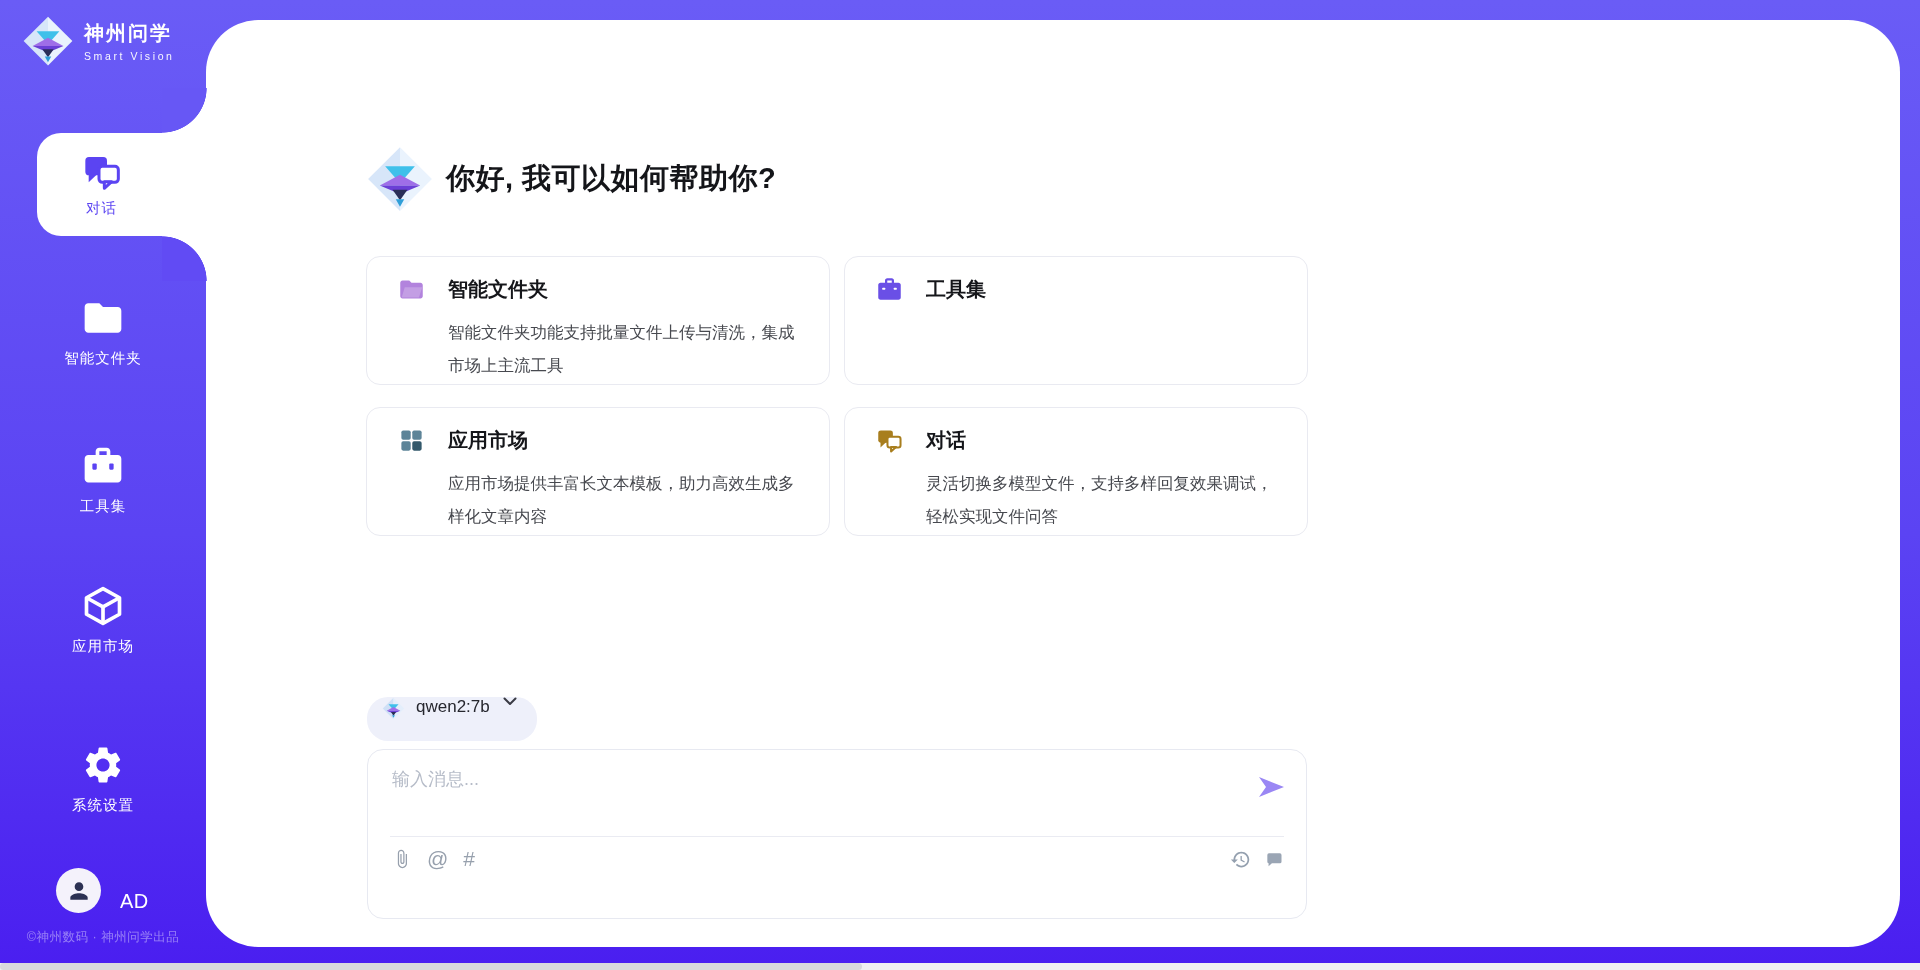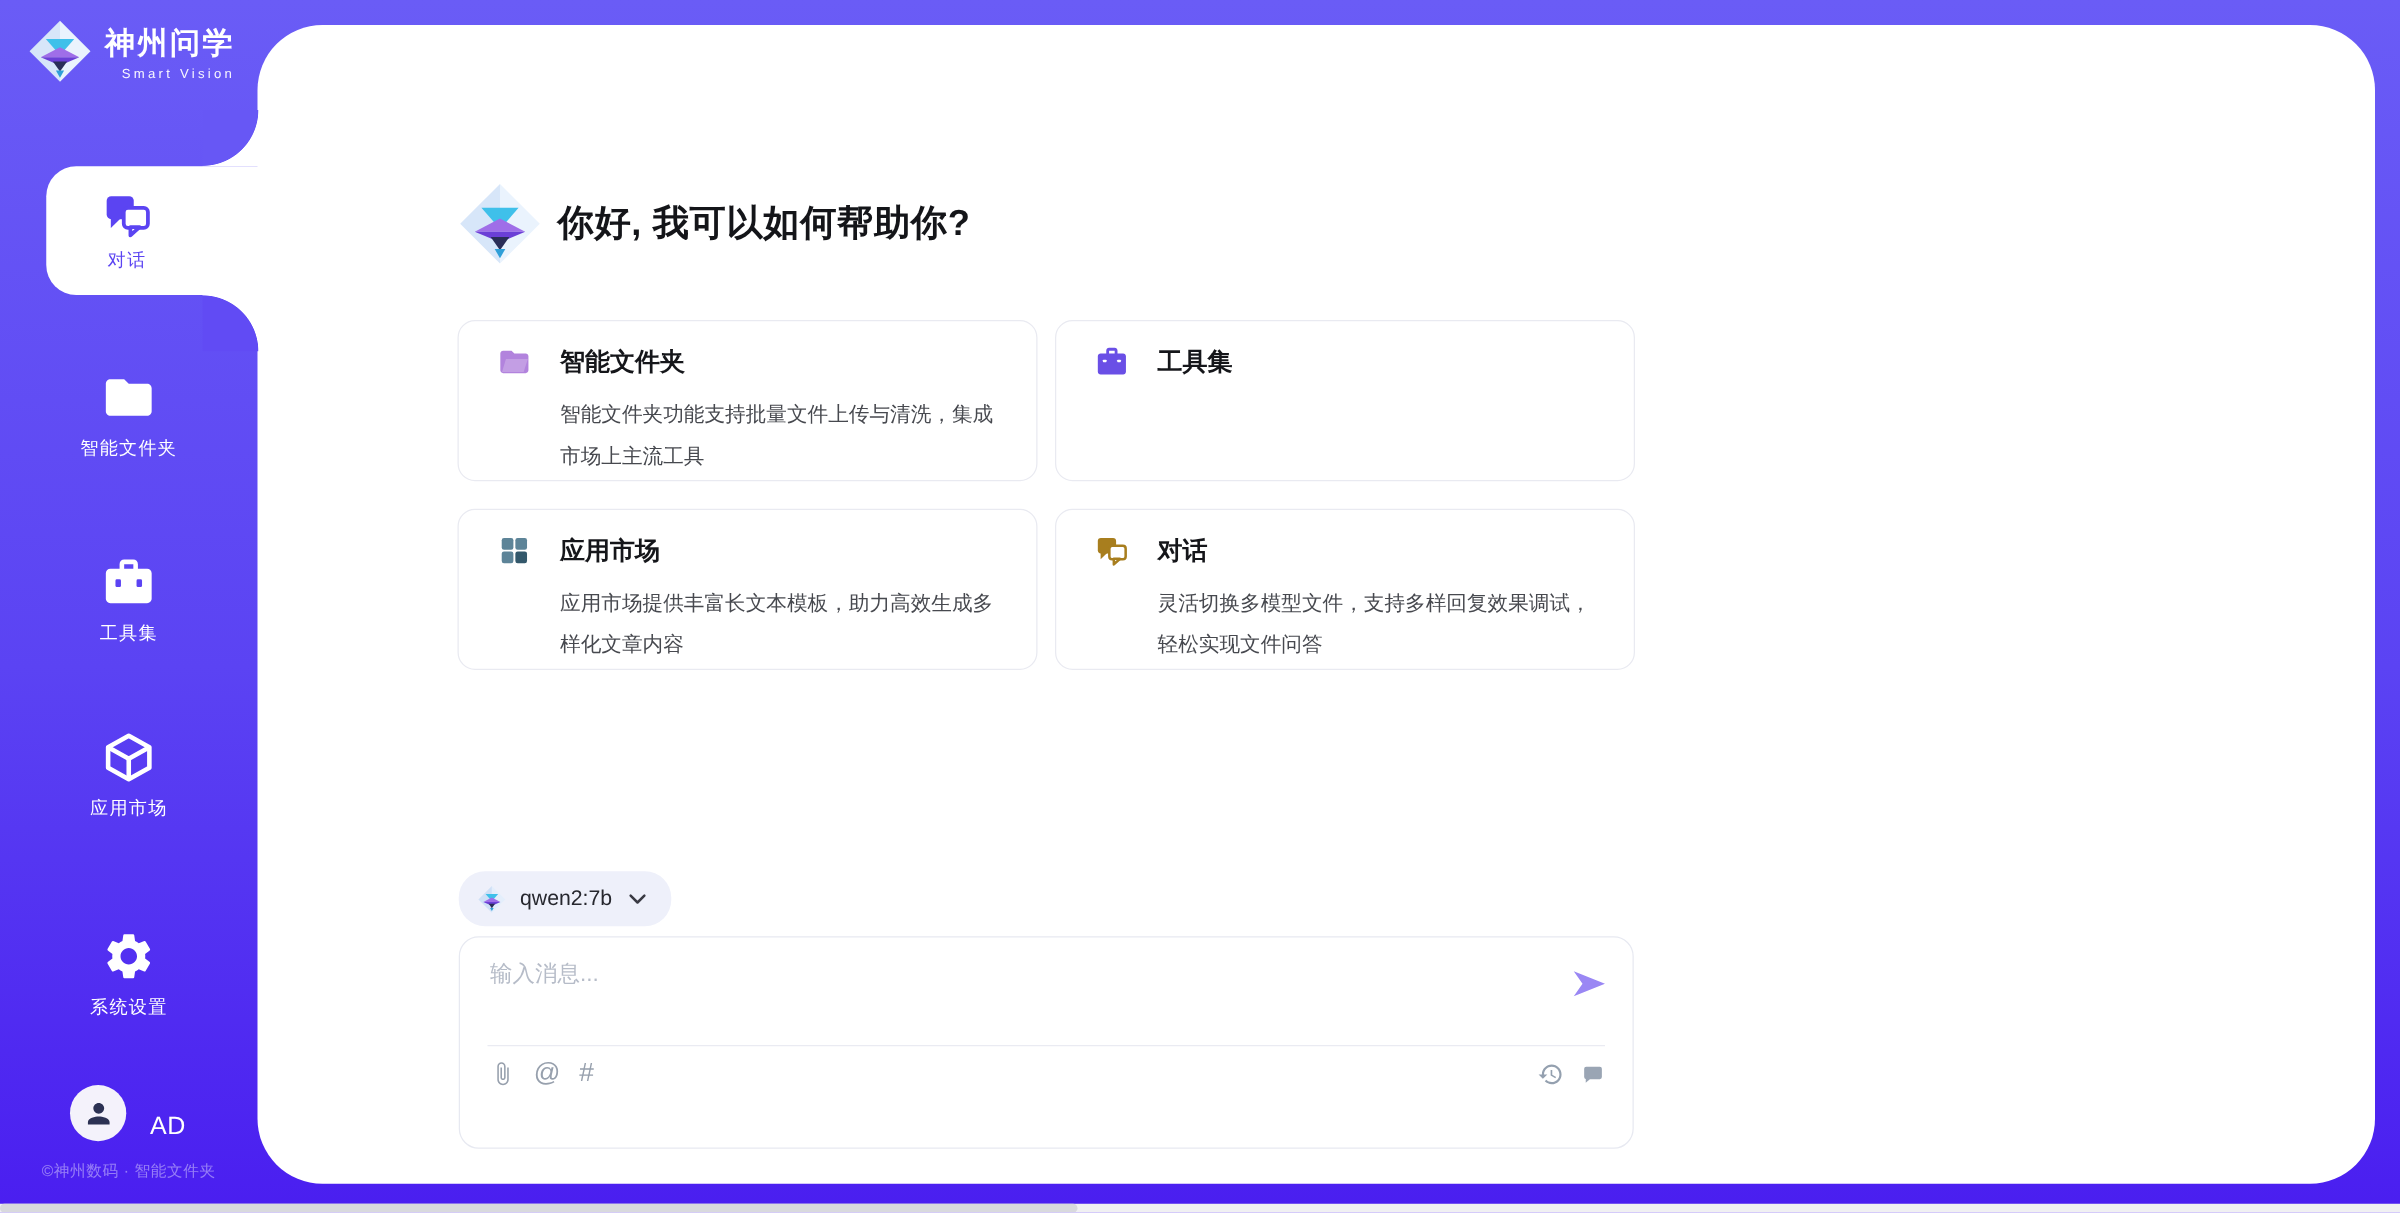--- a/index.html
+++ b/index.html
@@ -8,21 +8,21 @@
 
   .stage { position:relative; width:1920px; height:970px;
     background:linear-gradient(180deg,#6a5cf6 0%,#5b43f3 55%,#4a1ef0 100%); overflow:hidden; }
 
   
   .panel { position:absolute; left:206px; top:20px; width:1694px; height:927px;
     background:#ffffff; border-radius:52px; }
 
   
   .brand { position:absolute; left:22px; top:15px; display:flex; align-items:center; gap:10px; }
-  .brand-name { color:#fff; font-size:24px; font-weight:700; letter-spacing:2px; }
+  .brand-name { color:#fff; font-size:20px; font-weight:700; letter-spacing:2px; }
   .brand-sub { color:rgba(255,255,255,.95); font-size:10.5px; letter-spacing:2.6px; margin-top:3px;text-align:right; }
 
   .nav-item { position:absolute; left:0; width:206px; display:flex; flex-direction:column;
     align-items:center; gap:9px; color:#fff; cursor:pointer; }
   .nav-item .nav-label { font-size:14.5px; letter-spacing:1px; }
   .nav-icon { width:44px; height:44px; display:block; }
 
   .tab-active { position:absolute; left:37px; top:133px; width:171px; height:103px;
     background:#fff; border-radius:24px 0 0 24px; display:flex; flex-direction:column;
     align-items:center; justify-content:center; gap:7px; padding-right:42px; cursor:pointer; z-index:2; }
@@ -55,21 +55,21 @@
   .card { height:129px; background:#fff; border:1px solid #e9eaf1; border-radius:14px;
     padding:19px 24px 0 31px; cursor:pointer; }
   .card-head { display:flex; align-items:center; gap:23px; }
   .card-icon { width:27px; height:27px; flex:0 0 auto; }
   .card-title { font-size:20px; font-weight:700; color:#15161a; }
   .card-desc { margin-top:13px; margin-left:50px; width:360px; font-size:16.5px;
     line-height:33px; color:#47494f; }
 
   
   .model-pill { position:absolute; left:367px; top:697px; height:44px; border-radius:21px;
-    background:#eef0fa; display:flex; align-items:center; gap:11px; padding:0 20px 0 15px; cursor:pointer; }
+    background:#eef0fa; display:flex; align-items:flex-start; gap:11px; padding:0 20px 0 15px; cursor:pointer; }
   .model-pill .mini-logo { width:23px; height:23px; }
   .model-label { font-size:17px; color:#26272e; }
   .model-chevron { margin-left:2px; }
 
   
   .composer { position:absolute; left:367px; top:749px; width:940px; height:170px;
     background:#fff; border:1px solid #e7e9f1; border-radius:16px; }
   .composer textarea { position:absolute; left:24px; top:17px; width:830px; height:52px;
     border:none; outline:none; resize:none; background:transparent; font-family:inherit;
     font-size:18px; color:#333; }
@@ -159,21 +159,21 @@
 
   <div class="user-row">
     <div class="avatar">
       <svg viewBox="0 0 24 24">
         <path d="M12 12c2.21 0 4-1.79 4-4s-1.79-4-4-4-4 1.79-4 4 1.79 4 4 4zm0 2c-2.67 0-8 1.34-8 4v2h16v-2c0-2.66-5.33-4-8-4z"></path>
       </svg>
     </div>
     <span class="user-name">AD</span>
   </div>
 
-  <div class="side-footer">©神州数码 · 智能文件夹</div>
+  <div class="side-footer">©神州数码 · 神州问学出品</div>
 
   <div class="greet">
     <svg class="greet-logo" viewBox="0 0 64 64">
       <polygon points="32,2 2,32 32,62" fill="#d7e6f9"></polygon>
       <polygon points="32,2 62,32 32,62" fill="#eaf3fd"></polygon>
       <polygon points="18,20 46,20 32,36" fill="#3fc0ea"></polygon>
       <polygon points="13,38 32,28 51,38" fill="#9f6ee8"></polygon>
       <polygon points="13,38 51,38 32,46" fill="#6b3fd6"></polygon>
       <polygon points="25,42 39,42 32,52" fill="#2a2e58"></polygon>
       <polygon points="28,51 36,51 32,58" fill="#2f9fd8"></polygon>

